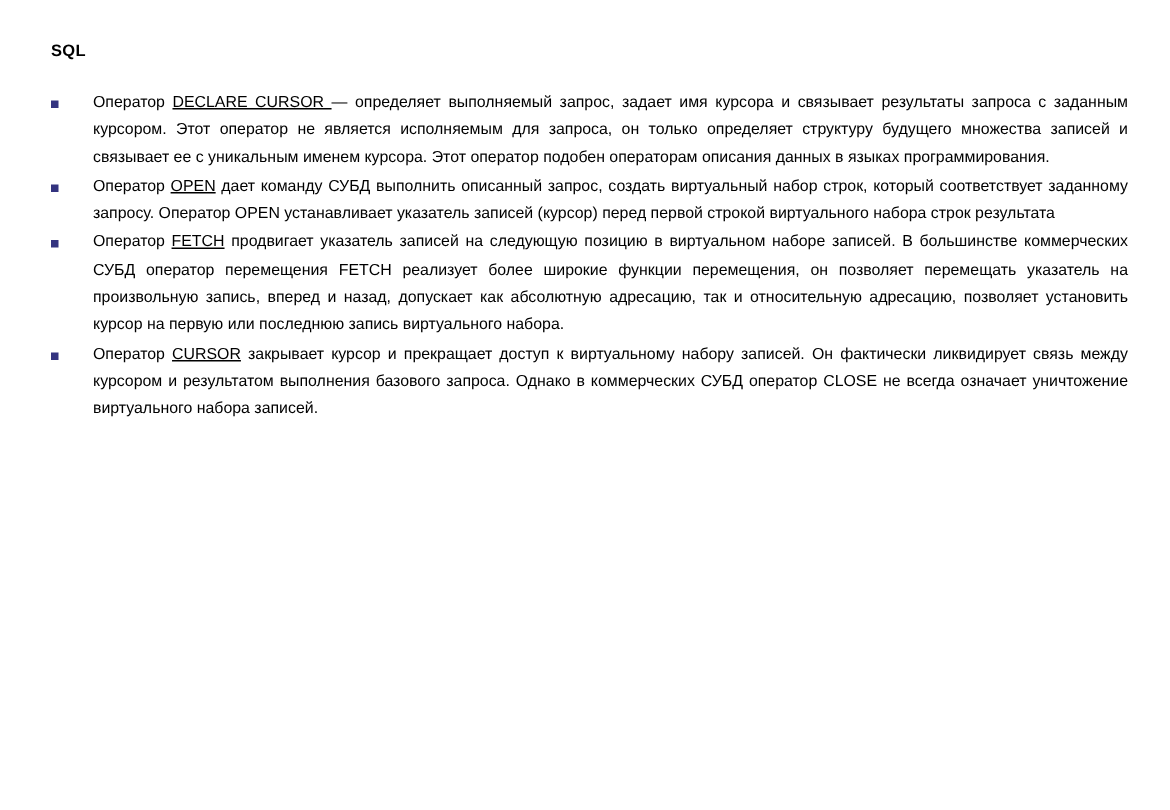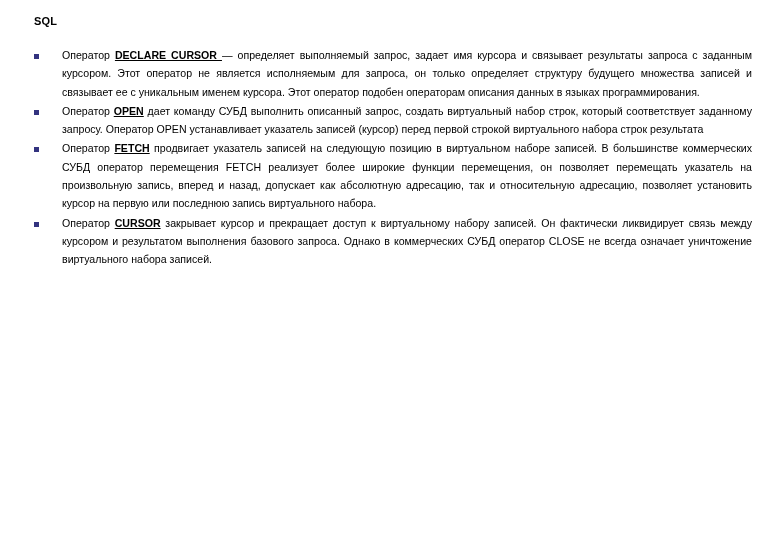--- a/index.html
+++ b/index.html
@@ -13,20 +13,21 @@
     background: #ffffff;
     font-family: "Liberation Sans", "DejaVu Sans", sans-serif;
     color: #000000;
     overflow: hidden;
     position: relative;
   }
   .slide {
     position: absolute;
     inset: 0;
     background: #ffffff;
+    margin-top: 13px;
   }
   .slide-title {
     position: absolute;
     left: 34px;
     top: 15px;
     font-size: 11px;
     font-weight: bold;
     letter-spacing: 0.2px;
     color: #000000;
     white-space: nowrap;
@@ -62,21 +63,20 @@
     line-height: 18.3px;
     text-align: justify;
     text-justify: inter-word;
     color: #000000;
     -webkit-hyphens: none;
     hyphens: none;
   }
   .bullet-text u {
     text-decoration: underline;
     text-underline-offset: 1px;
-    font-weight: bold;
   }
 </style>
 </head>
 <body>
 
 <div class="slide" style="background: rgb(255, 255, 255);">
 
   <div class="slide-title">SQL</div>
 
   <div class="body-block">

